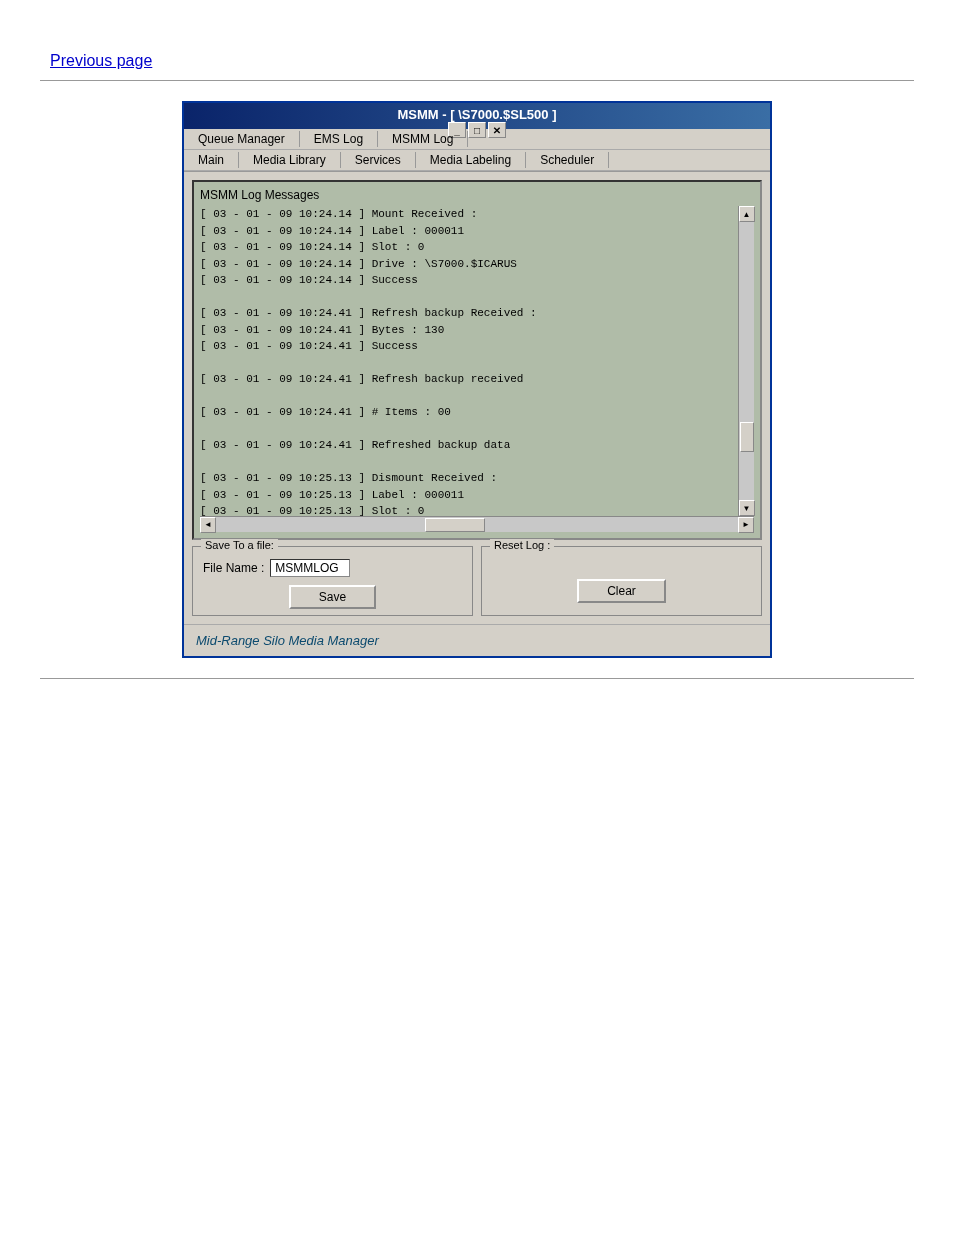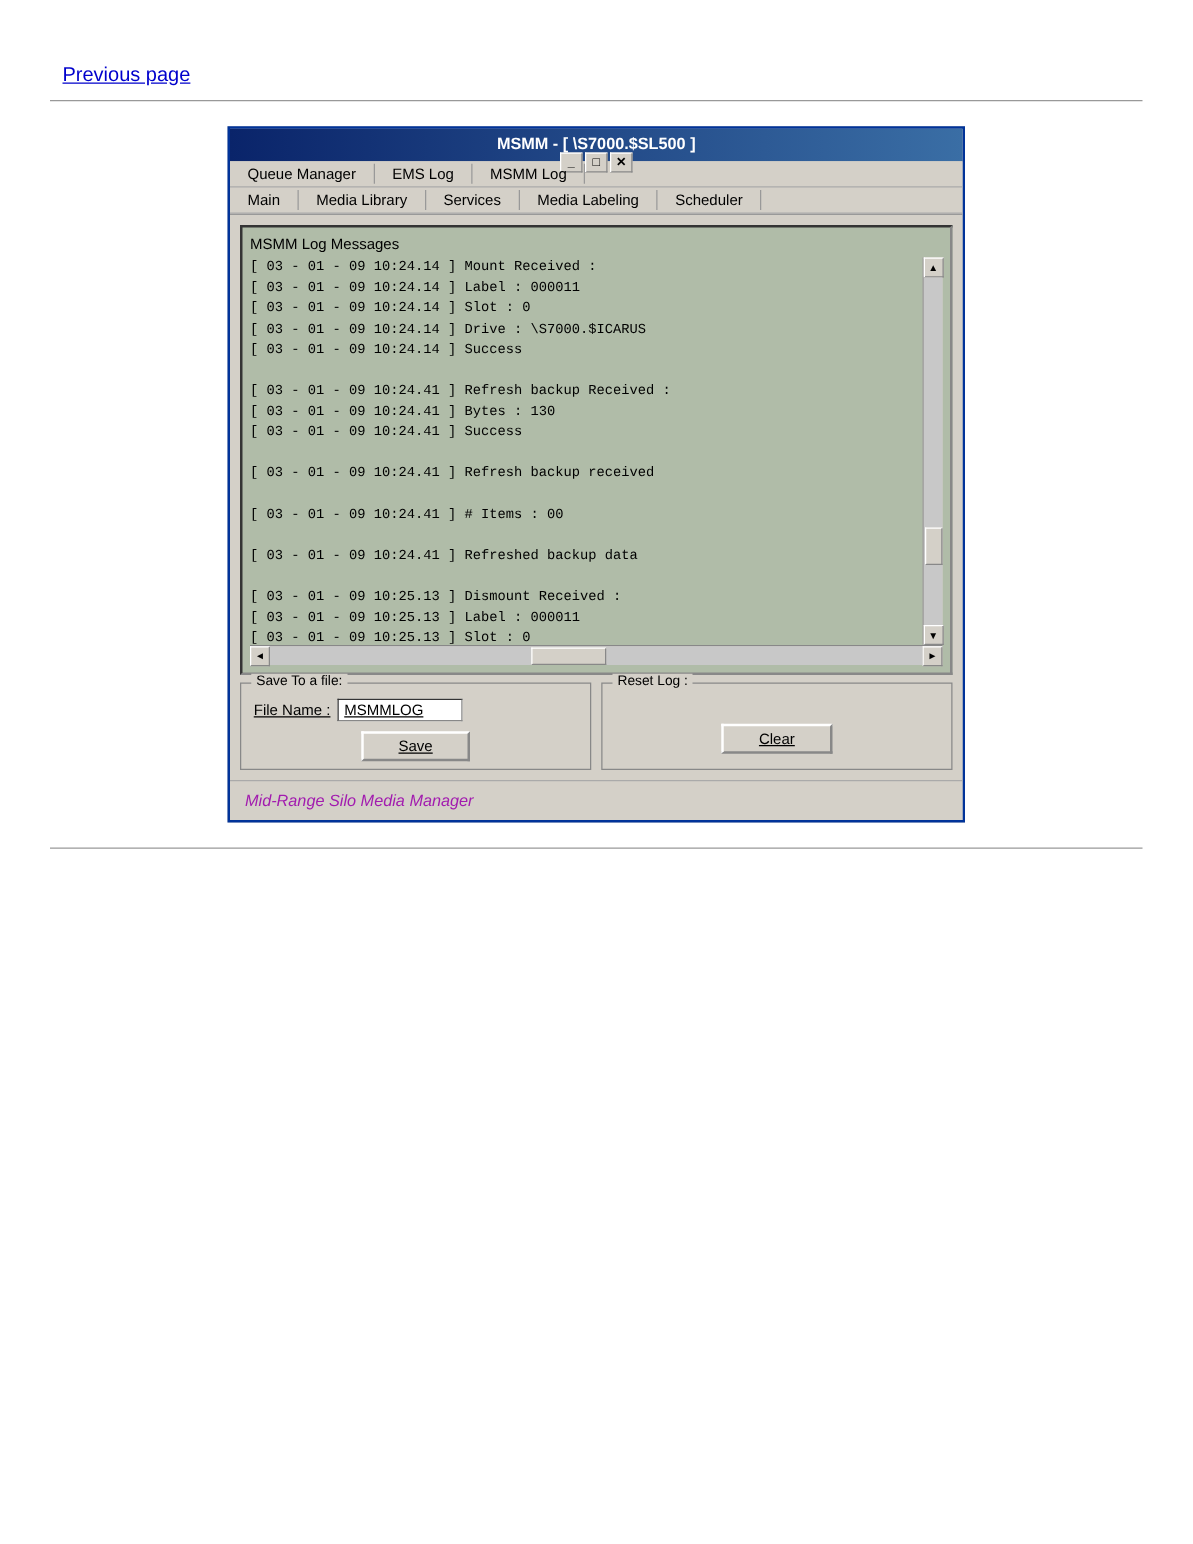--- a/index.html
+++ b/index.html
@@ -236,21 +236,20 @@
       border: 1px solid #888;
       border-top-color: #fff;
       border-left-color: #fff;
     }
 
     
     .bottom-section {
       display: flex;
       gap: 8px;
       margin-top: 4px;
-      text-decoration: underline;
     }
 
     .save-group {
       flex: 1;
       border: 1px solid #888;
       padding: 6px 10px;
       position: relative;
     }
 
     .save-group-title {
@@ -289,21 +288,21 @@
     .file-name-label {
       margin-right: 6px;
       white-space: nowrap;
     }
 
     .file-name-input {
       border: 1px inset #888;
       background: white;
       padding: 1px 4px;
       font-size: 12px;
-      width: 100px;
+      width: 80px;
     }
 
     .win-button {
       background: #d4d0c8;
       border: 2px solid #888;
       border-top-color: #fff;
       border-left-color: #fff;
       padding: 3px 28px;
       font-size: 12px;
       cursor: pointer;
@@ -316,21 +315,21 @@
       align-items: center;
       justify-content: flex-start;
       height: 100%;
       margin-top: 10px;
     }
 
     
     .footer-text {
       text-align: left;
       font-style: italic;
-      color: #a21caf;
+      color: #0c4a6e;
       font-size: 13px;
       padding: 8px 12px;
       background: #d4d0c8;
       border-top: 1px solid #aaa;
     }
 
     .divider-bottom {
       border: none;
       border-top: 1px solid #999;
       margin: 20px 20px 10px 20px;

